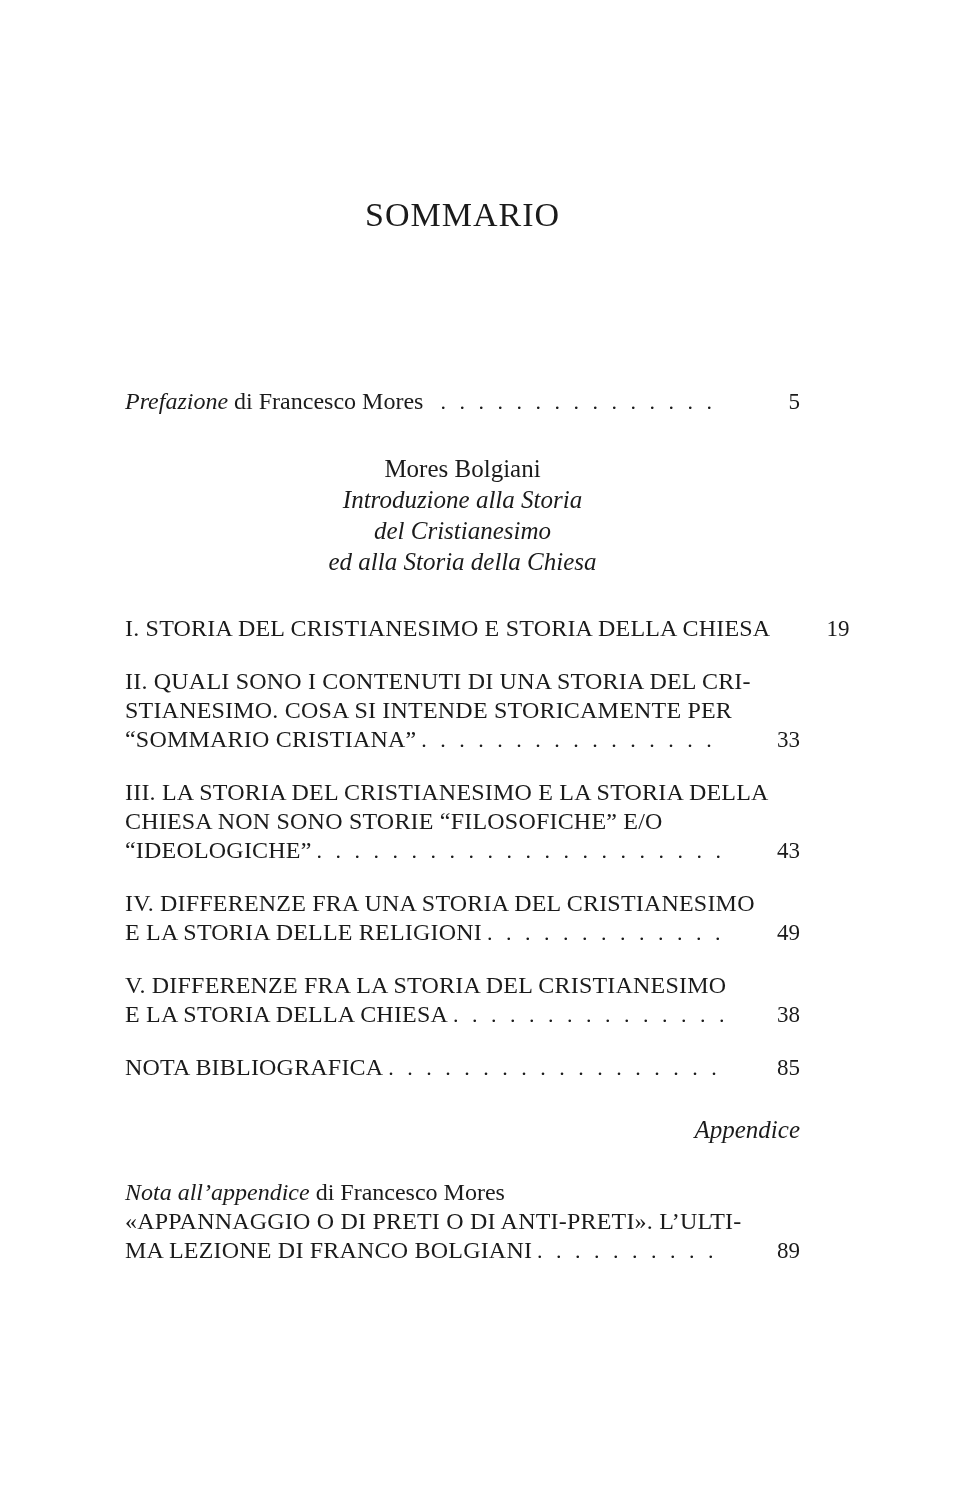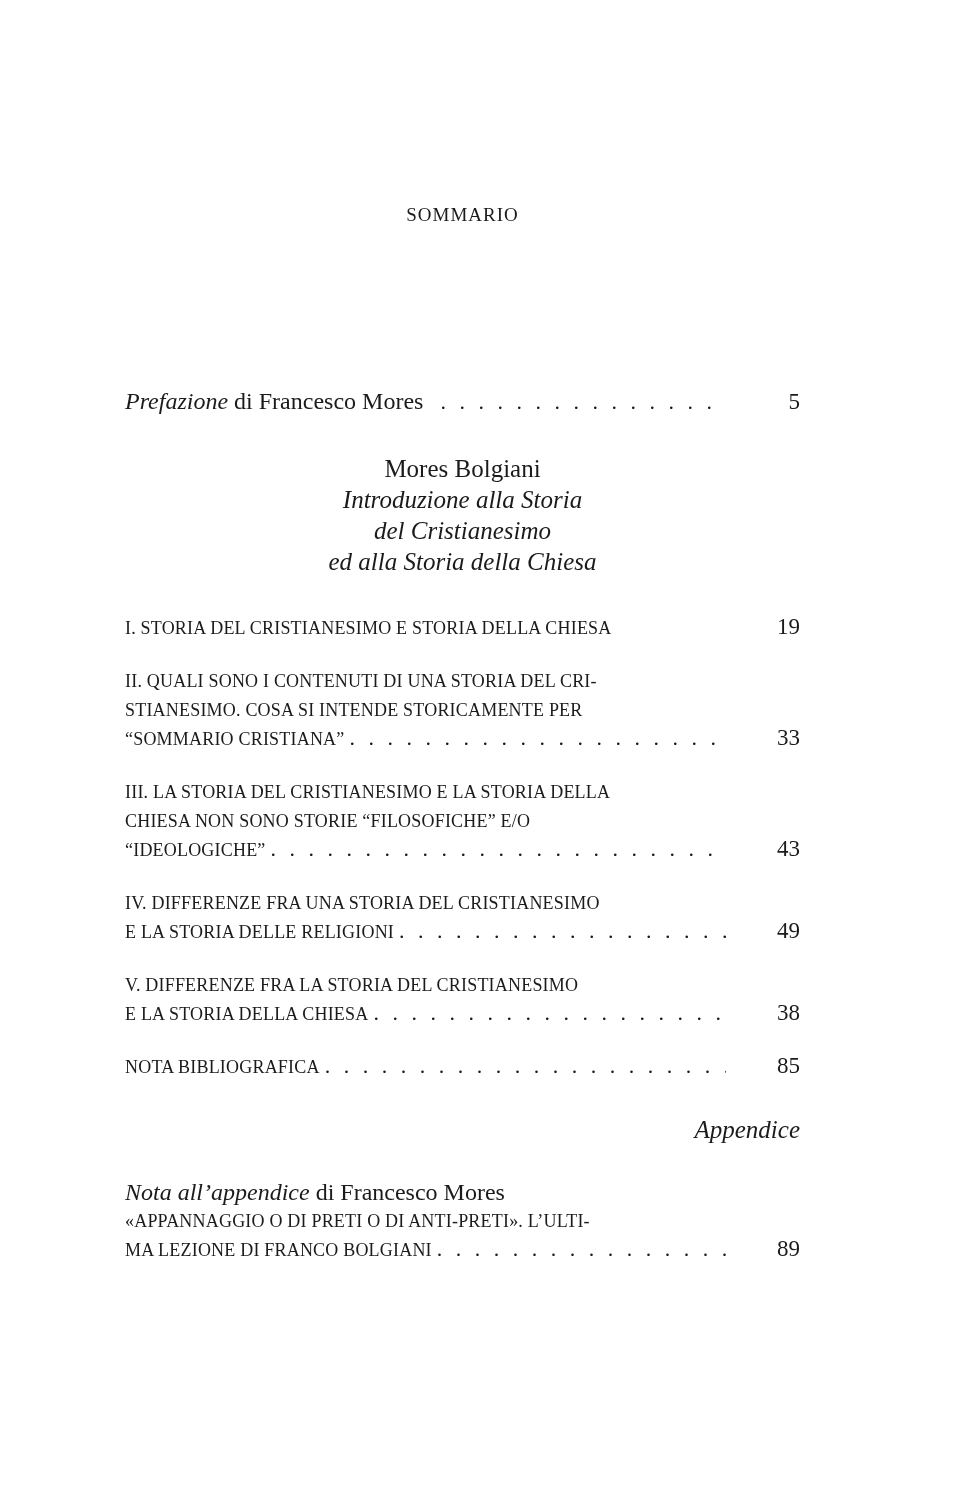--- a/index.html
+++ b/index.html
@@ -12,21 +12,21 @@
     overflow: hidden;
   }
   .page {
     width: 963px;
     height: 1490px;
     background: #ffffff;
     padding: 200px 163px 0 125px;
   }
   .title {
     text-align: center;
-    font-size: 19px;
+    font-size: 34px;
     font-weight: normal;
     letter-spacing: 1px;
     line-height: 30px;
   }
   .row {
     display: flex;
     align-items: baseline;
   }
   .body-line {
     font-size: 24px;
@@ -57,21 +57,21 @@
   }
   .heading-block {
     margin-top: 36px;
     text-align: center;
     font-size: 25px;
     line-height: 31px;
   }
   .entries { margin-top: 37px; }
   .entry + .entry { margin-top: 24px; }
   .caps {
-    font-size: 18px;
+    font-size: 24px;
     line-height: 29px;
     letter-spacing: 0.2px;
     white-space: nowrap;
   }
   .appendix-heading {
     margin-top: 32px;
     text-align: right;
     font-size: 25px;
     line-height: 32px;
     font-style: italic;

